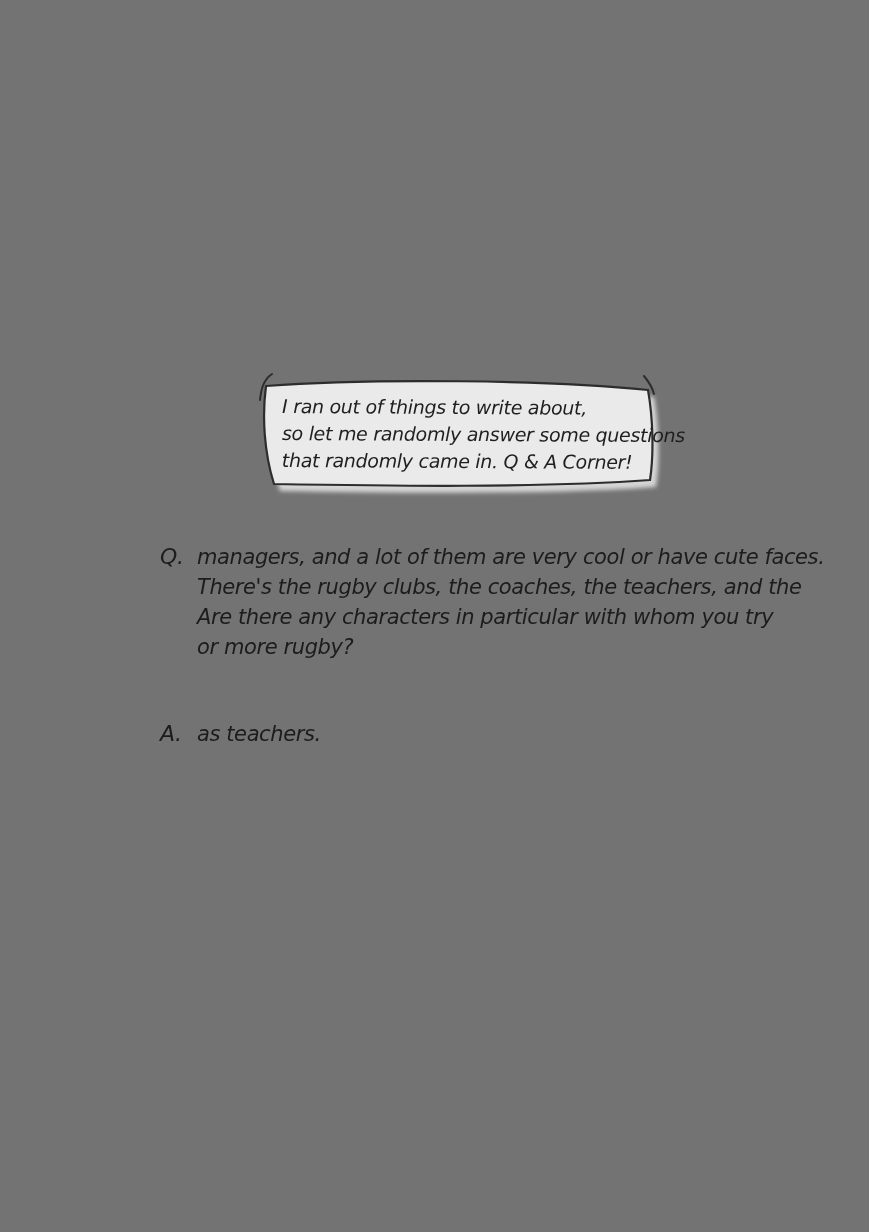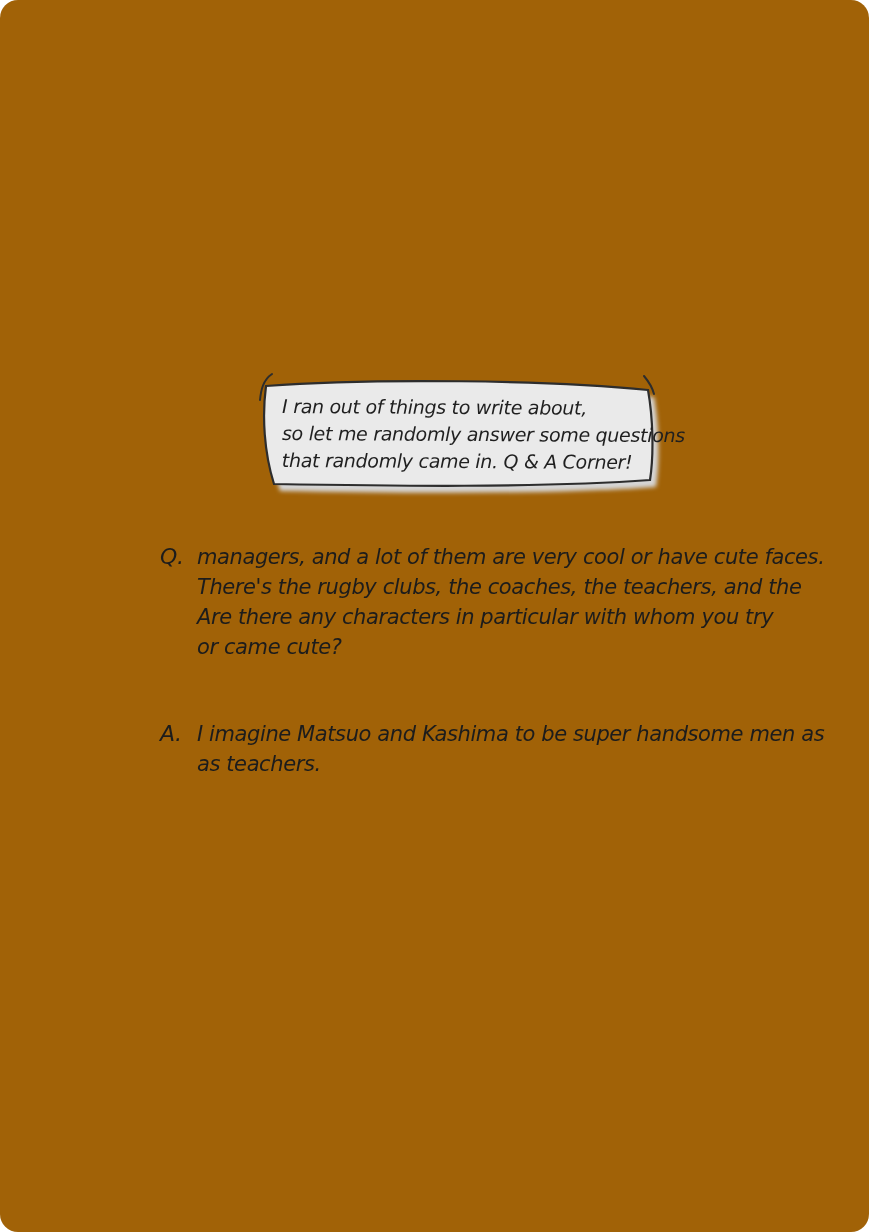--- a/index.html
+++ b/index.html
@@ -4,24 +4,23 @@
 <style>
   html, body {
     margin: 0;
     padding: 0;
     background: #ffffff;
   }
   .page {
     position: relative;
     width: 869px;
     height: 1232px;
-    background: #a16207;
+    background: #737373;
     overflow: hidden;
     font-family: "DejaVu Sans", sans-serif;
-    border-radius: 18px;
   }
 
   
   .note-box {
     position: absolute;
     left: 250px;
     top: 366px;
     width: 430px;
     height: 146px;
   }
@@ -91,25 +90,24 @@
       <div class="qa-line">that randomly came in. Q &amp; A Corner!</div>
     </div>
   </div>
 
   <div class="qa-block q-block">
     <div class="qa-label">Q.</div>
     <div class="qa-lines">
       <div class="qa-line">managers, and a lot of them are very cool or have cute faces.</div>
       <div class="qa-line">There's the rugby clubs, the coaches, the teachers, and the</div>
       <div class="qa-line">Are there any characters in particular with whom you try</div>
-      <div class="qa-line">or came cute?</div>
+      <div class="qa-line">or more rugby?</div>
     </div>
   </div>
 
   <div class="qa-block a-block">
     <div class="qa-label">A.</div>
     <div class="qa-lines">
-      <div class="qa-line">I imagine Matsuo and Kashima to be super handsome men as</div>
       <div class="qa-line">as teachers.</div>
     </div>
   </div>
 
 </div>
 
 </body></html>

